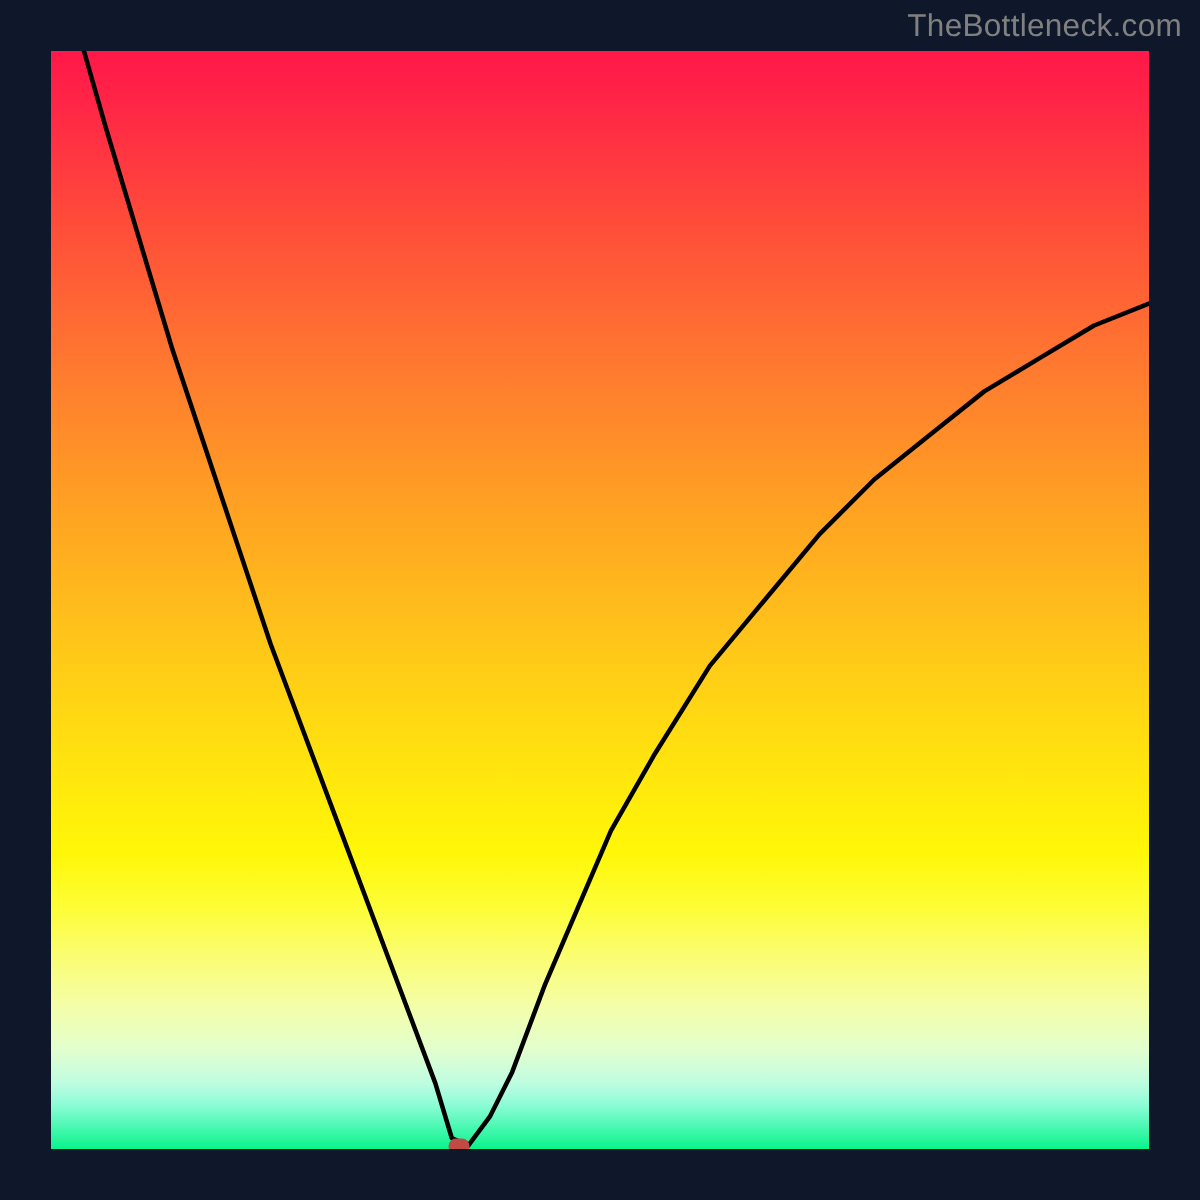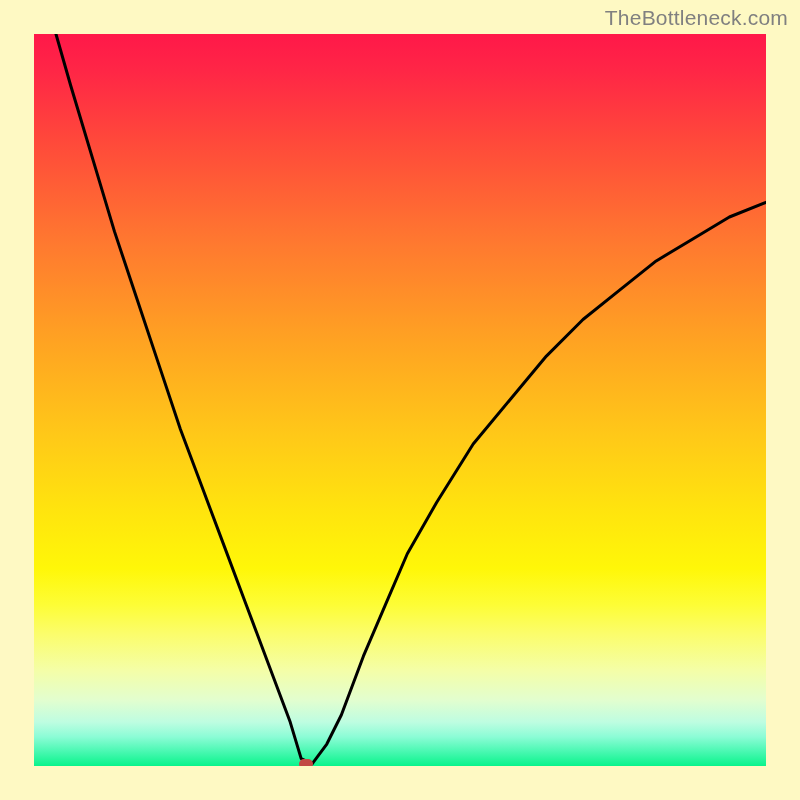--- a/index.html
+++ b/index.html
@@ -10,21 +10,21 @@
     background: #000;
     overflow: hidden;
     font-family: Arial, Helvetica, sans-serif;
   }
   .frame {
     position: absolute;
     top: 0;
     left: 0;
     width: 800px;
     height: 800px;
-    background: #fef9c3;
+    background: #0f172a;
   }
   .plot-area {
     position: absolute;
     top: 34px;
     left: 34px;
     width: 732px;
     height: 732px;
     overflow: hidden;
   }
   .gradient-bg {

